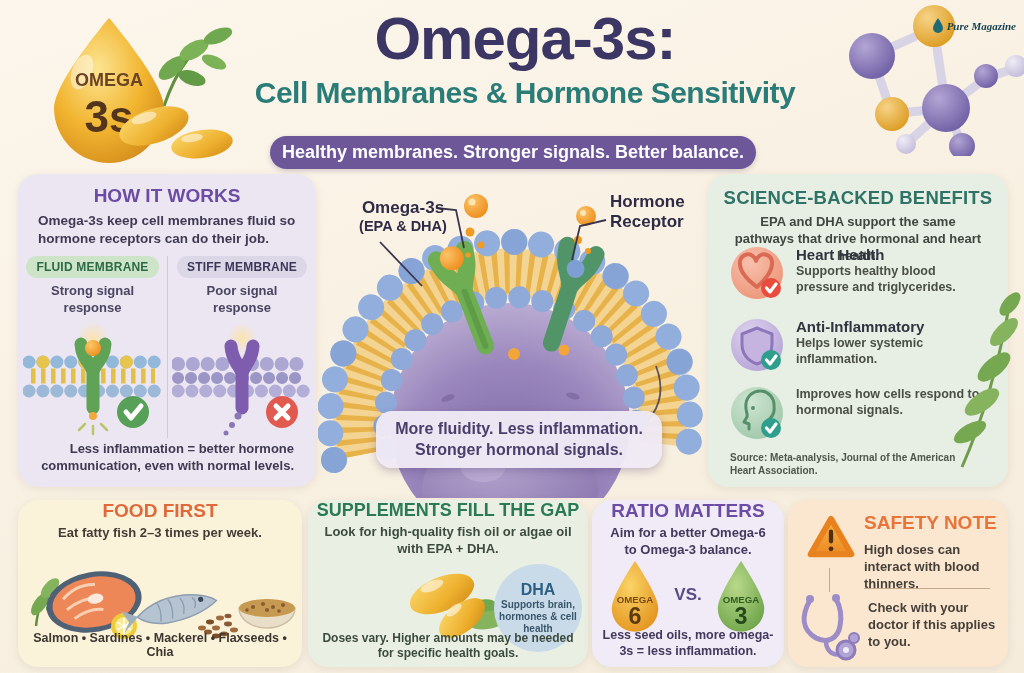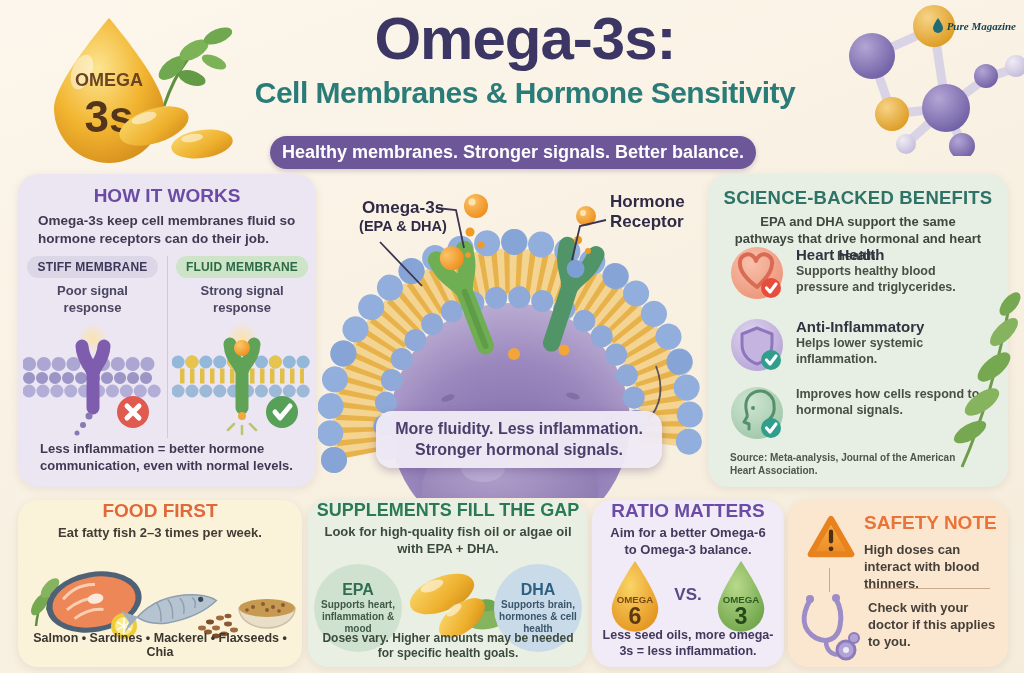--- a/index.html
+++ b/index.html
@@ -37,21 +37,21 @@
                color:#3f3a52; line-height:1.35; }
   .mem-cols { display:flex; margin-top:8px; }
   .mem-col { width:50%; display:flex; flex-direction:column; align-items:center; }
   .mem-col + .mem-col { border-left:1px solid #cfc8de; }
   .mem-pill { border-radius:12px; font-size:12px; font-weight:800; padding:4px 10px; letter-spacing:.2px; }
   .mem-pill.stiff { background:#dcd7e7; color:#3c3758; }
   .mem-pill.fluid { background:#cde4c9; color:#2c6a45; }
   .mem-cap { margin-top:5px; text-align:center; font-size:13px; font-weight:600;
              color:#4a4560; line-height:1.25; width:110px; }
   .how-footer { position:absolute; bottom:12px; left:0; width:100%; padding:0 22px;
-                text-align:left; font-size:13px; font-weight:600; color:#3f3a52; line-height:1.35; }
+                text-align:right; font-size:13px; font-weight:600; color:#3f3a52; line-height:1.35; }
 
   
   .center-stage { position:absolute; left:318px; top:168px; width:390px; height:330px; }
   .cs-label { position:absolute; font-weight:800; color:#2f2a45; line-height:1.15; }
   #label-omega { left:26px; top:30px; width:118px; text-align:center; font-size:17px; }
   #label-omega .sub { font-size:14.5px; font-weight:700; }
   #label-receptor { left:292px; top:24px; width:92px; text-align:left; font-size:17px; }
   .cs-caption { position:absolute; left:58px; top:243px; width:286px; height:57px;
                 background:rgba(239,233,245,.96); border-radius:16px;
                 box-shadow:0 3px 8px rgba(80,60,110,.3);
@@ -198,46 +198,20 @@
       <path d="M6,0 C6,0 1,7 1,10 a5,5 0 0 0 10,0 C11,7 6,0 6,0 Z" fill="#1f6b75"></path>
     </svg>
     <span class="brand-name">Pure Magazine</span>
   </div>
 
   <div class="panel" id="how-panel">
     <div class="how-title">HOW IT WORKS</div>
     <div class="how-intro">Omega-3s keep cell membranes fluid so hormone receptors can do their job.</div>
     <div class="mem-cols">
       <div class="mem-col">
-        <div class="mem-pill stiff">STIFF MEMBRANE</div>
-        <div class="mem-cap">Poor signal response</div>
-        <svg width="140" height="122" viewBox="0 0 140 122">
-          <defs>
-            <radialGradient id="glow1" cx="50%" cy="50%" r="50%">
-              <stop offset="0%" stop-color="#fbe3ae"></stop>
-                <stop offset="100%" stop-color="#fbe3ae" stop-opacity="0"></stop>
-            </radialGradient>
-          </defs>
-          <circle cx="70" cy="22" r="15" fill="url(#glow1)"></circle>
-          <path d="M6,48 H134" stroke="#aba6d2" stroke-width="14" stroke-dasharray="0.1 14.7" stroke-linecap="round"></path>
-          <path d="M6,62 H134" stroke="#9b96c6" stroke-width="12" stroke-dasharray="0.1 12.9" stroke-linecap="round"></path>
-          <path d="M6,75 H134" stroke="#b3aed8" stroke-width="13" stroke-dasharray="0.1 13.8" stroke-linecap="round"></path>
-          <g transform="translate(70,58)">
-            <path d="M0,34 L0,0 M0,0 C-2,-10 -10,-12 -11,-28 M0,0 C2,-10 10,-12 11,-28" fill="none" stroke="#7e5cae" stroke-width="13" stroke-linecap="round"></path>
-          </g>
-          <circle cx="66" cy="100" r="3.5" fill="#8a77b5"></circle>
-          <circle cx="60" cy="109" r="3" fill="#8a77b5"></circle>
-          <circle cx="54" cy="117" r="2.5" fill="#8a77b5"></circle>
-          <g transform="translate(110,96)">
-            <circle r="16" fill="#e15a50"></circle>
-            <path d="M-6,-6 L6,6 M6,-6 L-6,6" stroke="#fff" stroke-width="5" stroke-linecap="round"></path>
-          </g>
-        </svg>
-      </div>
-      <div class="mem-col">
         <div class="mem-pill fluid">FLUID MEMBRANE</div>
         <div class="mem-cap">Strong signal response</div>
         <svg width="140" height="122" viewBox="0 0 140 122">
           <defs>
             <radialGradient id="orangeball" cx="35%" cy="30%" r="75%">
               <stop offset="0%" stop-color="#fcc96a"></stop>
                 <stop offset="100%" stop-color="#ef8f1e"></stop>
             </radialGradient>
           </defs>
           <circle cx="70" cy="22" r="16" fill="url(#glow1)"></circle>
@@ -250,20 +224,46 @@
             <circle cx="0" cy="-24" r="8" fill="url(#orangeball)"></circle>
           </g>
           <circle cx="70" cy="100" r="4" fill="#f0a93c"></circle>
           <path d="M62,108 l-6,6 M78,108 l6,6 M70,110 l0,8" stroke="#b9c76a" stroke-width="2.5" stroke-linecap="round"></path>
           <g transform="translate(110,96)">
             <circle r="16" fill="#56a058"></circle>
             <path d="M-7,0 L-2,6 L8,-6" fill="none" stroke="#fff" stroke-width="5" stroke-linecap="round" stroke-linejoin="round"></path>
           </g>
         </svg>
       </div>
+      <div class="mem-col">
+        <div class="mem-pill stiff">STIFF MEMBRANE</div>
+        <div class="mem-cap">Poor signal response</div>
+        <svg width="140" height="122" viewBox="0 0 140 122">
+          <defs>
+            <radialGradient id="glow1" cx="50%" cy="50%" r="50%">
+              <stop offset="0%" stop-color="#fbe3ae"></stop>
+                <stop offset="100%" stop-color="#fbe3ae" stop-opacity="0"></stop>
+            </radialGradient>
+          </defs>
+          <circle cx="70" cy="22" r="15" fill="url(#glow1)"></circle>
+          <path d="M6,48 H134" stroke="#aba6d2" stroke-width="14" stroke-dasharray="0.1 14.7" stroke-linecap="round"></path>
+          <path d="M6,62 H134" stroke="#9b96c6" stroke-width="12" stroke-dasharray="0.1 12.9" stroke-linecap="round"></path>
+          <path d="M6,75 H134" stroke="#b3aed8" stroke-width="13" stroke-dasharray="0.1 13.8" stroke-linecap="round"></path>
+          <g transform="translate(70,58)">
+            <path d="M0,34 L0,0 M0,0 C-2,-10 -10,-12 -11,-28 M0,0 C2,-10 10,-12 11,-28" fill="none" stroke="#7e5cae" stroke-width="13" stroke-linecap="round"></path>
+          </g>
+          <circle cx="66" cy="100" r="3.5" fill="#8a77b5"></circle>
+          <circle cx="60" cy="109" r="3" fill="#8a77b5"></circle>
+          <circle cx="54" cy="117" r="2.5" fill="#8a77b5"></circle>
+          <g transform="translate(110,96)">
+            <circle r="16" fill="#e15a50"></circle>
+            <path d="M-6,-6 L6,6 M6,-6 L-6,6" stroke="#fff" stroke-width="5" stroke-linecap="round"></path>
+          </g>
+        </svg>
+      </div>
     </div>
     <div class="how-footer">Less inflammation = better hormone communication, even with normal levels.</div>
   </div>
 
   <div class="center-stage">
     <svg width="390" height="330" viewBox="0 0 390 330">
       <defs>
         <radialGradient id="cellint" cx="50%" cy="70%" r="75%">
           <stop offset="0%" stop-color="#7e68a6"></stop>
             <stop offset="60%" stop-color="#9a87bd"></stop>
@@ -472,24 +472,20 @@
             <circle cx="12" cy="3" r="1.8"></circle>
         </g>
       </g>
     </svg>
     <div class="food-list">Salmon • Sardines • Mackerel • Flaxseeds • Chia</div>
   </div>
 
   <div class="panel" id="supp-panel">
     <div class="card-title">SUPPLEMENTS FILL THE GAP</div>
     <div class="card-intro">Look for high-quality fish oil or algae oil with EPA + DHA.</div>
-    <div class="supp-circle" id="epa-circle">
-      <div class="nm">EPA</div>
-      <div class="ds">Supports heart, inflammation &amp; mood</div>
-    </div>
     <svg class="supp-caps" viewBox="0 0 110 86">
       <ellipse cx="78" cy="56" rx="26" ry="11" fill="#6fa84e" transform="rotate(-25 78 56)"></ellipse>
       <ellipse cx="94" cy="62" rx="20" ry="9" fill="#85b35e" transform="rotate(-10 94 62)"></ellipse>
       <ellipse cx="48" cy="36" rx="34" ry="17" fill="url(#cap)" transform="rotate(-22 48 36)"></ellipse>
       <ellipse cx="38" cy="28" rx="12" ry="5" fill="#fff" opacity=".55" transform="rotate(-22 38 28)"></ellipse>
       <ellipse cx="68" cy="60" rx="27" ry="14" fill="url(#cap)" transform="rotate(-38 68 60)"></ellipse>
       <ellipse cx="60" cy="52" rx="9" ry="4" fill="#fff" opacity=".55" transform="rotate(-38 60 52)"></ellipse>
     </svg>
     <div class="supp-circle" id="dha-circle">
       <div class="nm">DHA</div>

